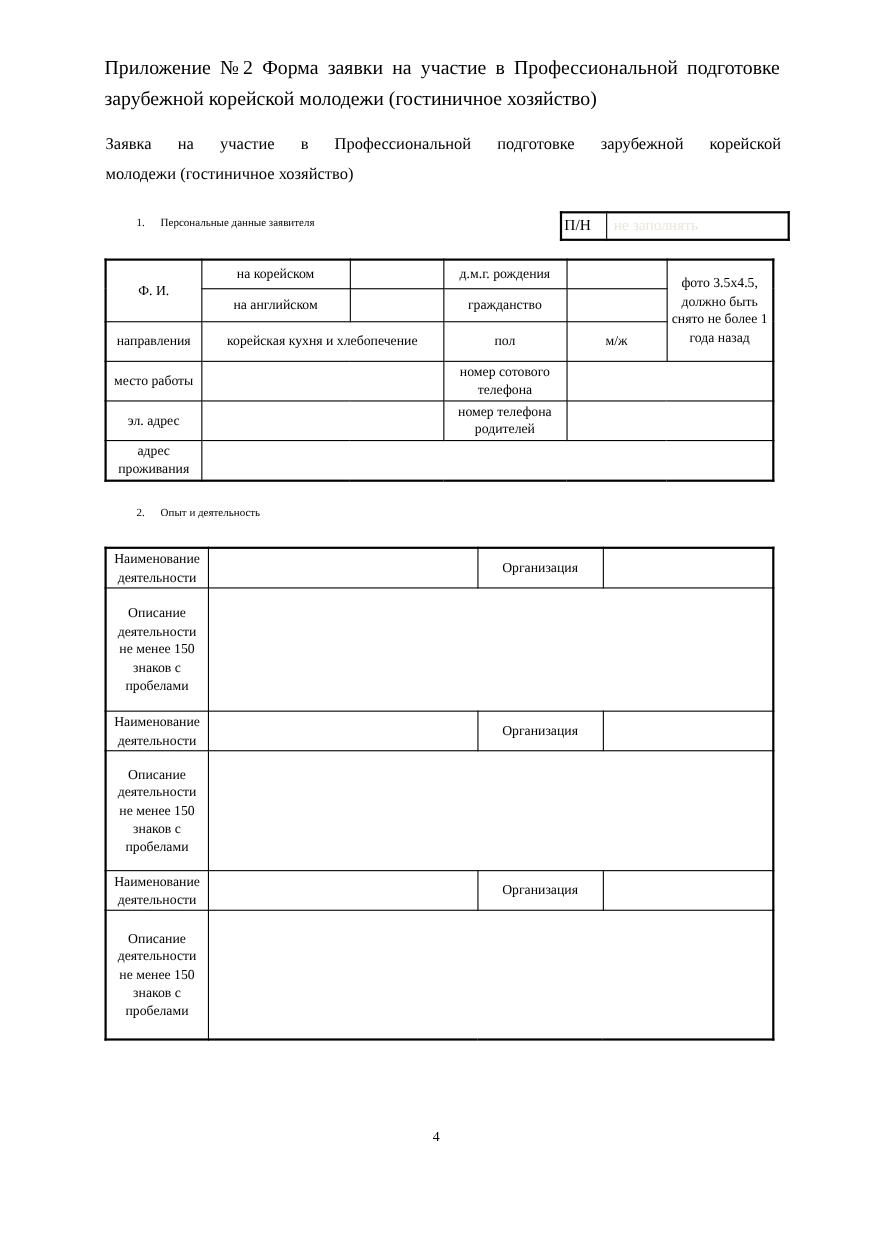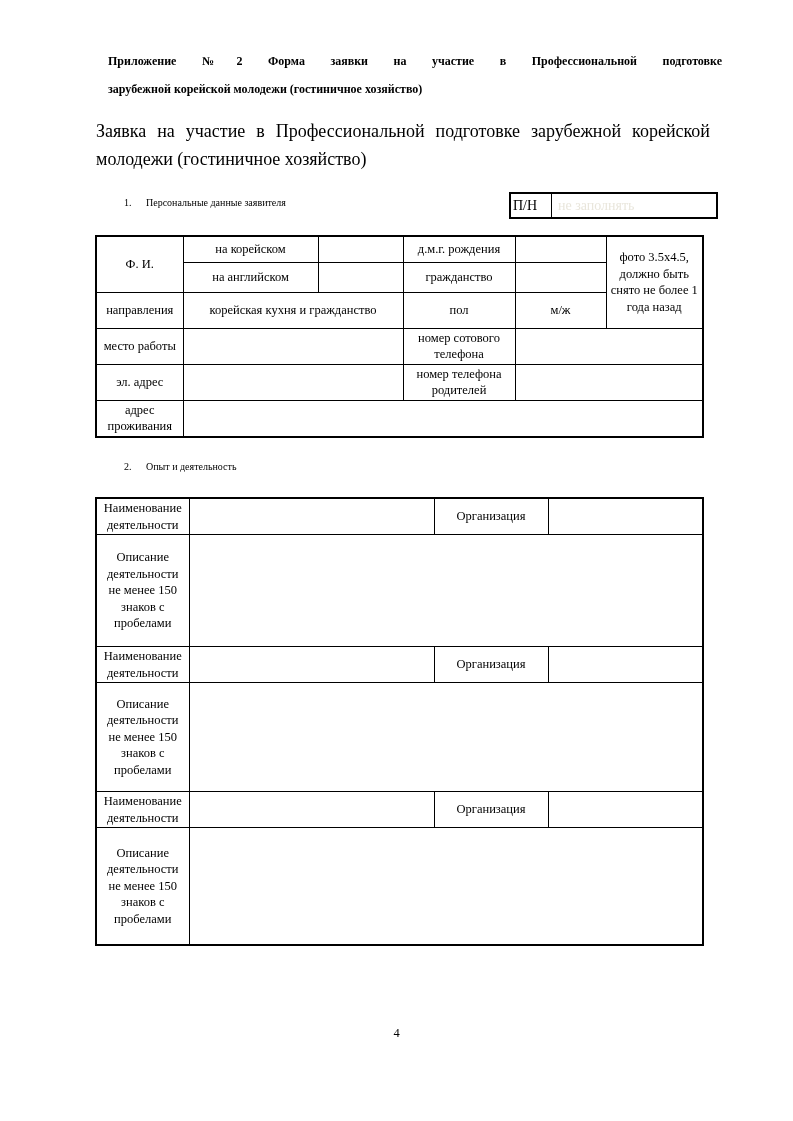--- a/index.html
+++ b/index.html
@@ -8,29 +8,29 @@
     width: 793px;
     height: 1121px;
     margin: 0 auto;
     background: #ffffff;
     font-family: "Liberation Serif", serif;
     color: #000000;
     overflow: hidden;
   }
   .doc-title {
     position: absolute;
-    left: 108px; top: 47px; width: 614px;
-    font-weight: bold;
-    font-size: 12px;
+    left: 95px; top: 47px; width: 614px;
+    font-weight: normal;
+    font-size: 18px;
     line-height: 28px;
   }
   .intro {
     position: absolute;
     left: 96px; top: 117px; width: 614px;
-    font-size: 18px;
+    font-size: 15px;
     line-height: 28px;
   }
   .jline { text-align: justify; text-align-last: justify; }
   .section-heading {
     position: absolute;
     font-size: 10px;
     line-height: 20px;
     white-space: nowrap;
   }
   #sec1 { left: 124px; top: 193px; }
@@ -129,21 +129,21 @@
       <td rowspan="3" class="photo-cell">фото 3.5x4.5, должно быть снято не более 1 года назад</td>
     </tr>
     <tr style="height:30px">
       <td>на английском</td>
       <td class="blank"></td>
       <td>гражданство</td>
       <td class="blank"></td>
     </tr>
     <tr style="height:36px">
       <td class="t1-label">направления</td>
-      <td colspan="2">корейская кухня и гражданство</td>
+      <td colspan="2">корейская кухня и хлебопечение</td>
       <td>пол</td>
       <td>м/ж</td>
     </tr>
     <tr style="height:35px">
       <td class="t1-label">место работы</td>
       <td colspan="2" class="blank"></td>
       <td>номер сотового телефона</td>
       <td colspan="2" class="blank"></td>
     </tr>
     <tr style="height:35px">

